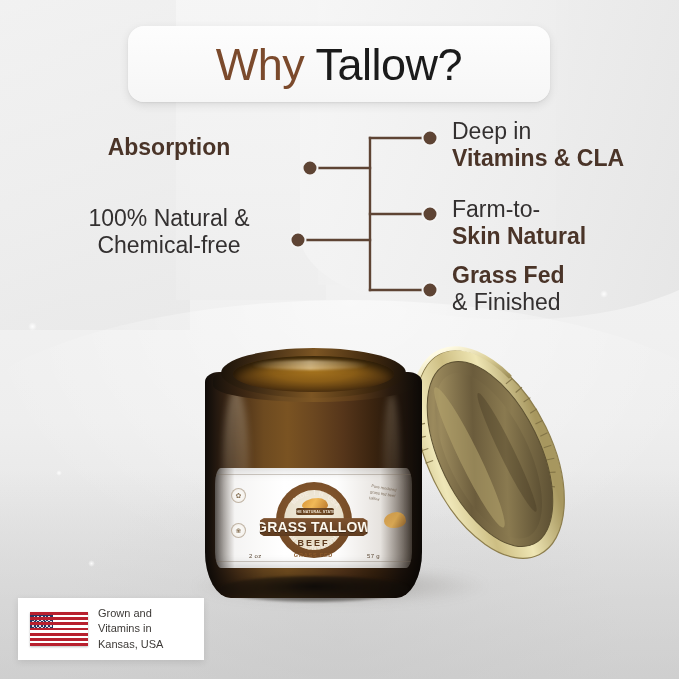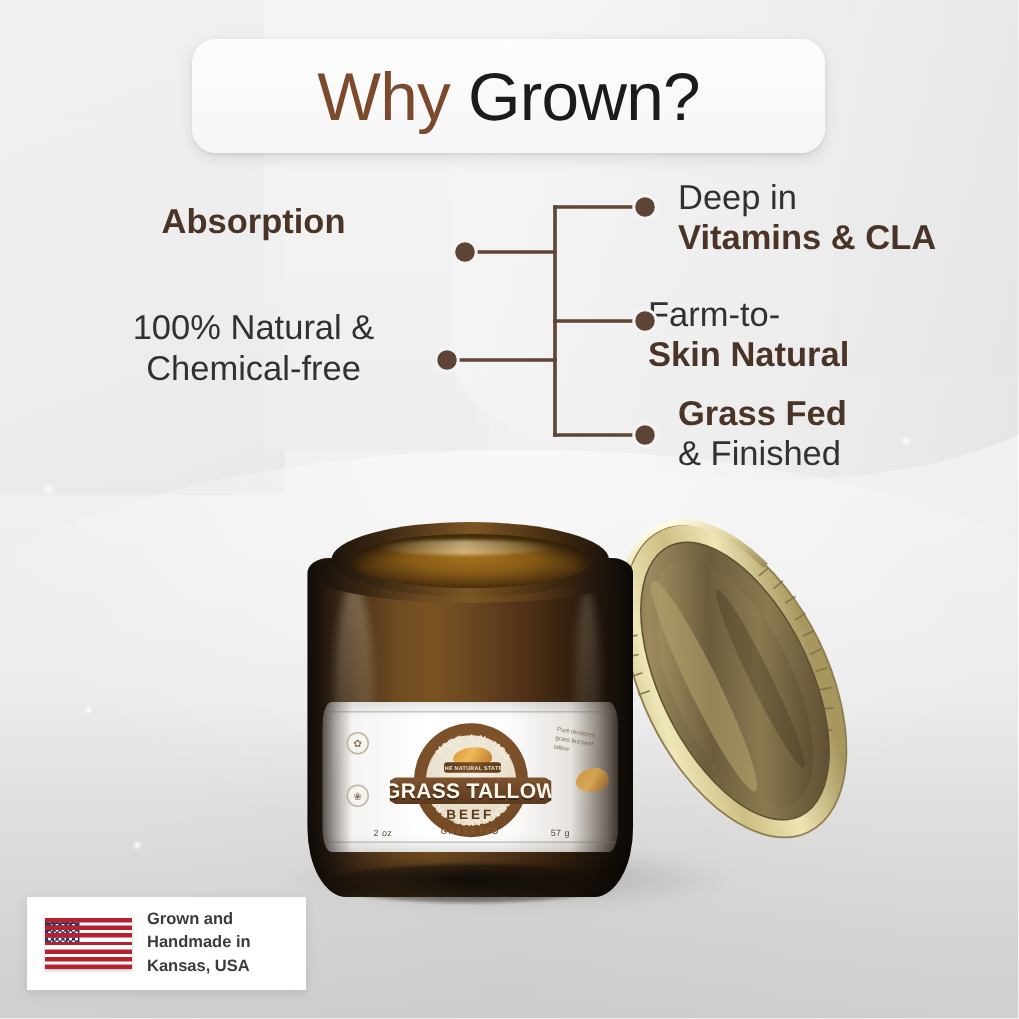--- a/index.html
+++ b/index.html
@@ -57,21 +57,21 @@
   
   .feat{ position:absolute; line-height:1.18; }
   .feat .ln{ display:block; }
   .dark{ color:#333030; }
   .brown{ color:#4a3428; }
 
   #feat-left-1{ left:40px; top:134px; width:258px; text-align:center; font-size:23px; }
   #feat-left-2{ left:40px; top:205px; width:258px; text-align:center; font-size:23px; }
 
   #feat-right-1{ left:452px; top:118px; width:210px; font-size:23px; }
-  #feat-right-2{ left:432px; top:196px; width:210px; font-size:23px; }
+  #feat-right-2{ left:452px; top:196px; width:210px; font-size:23px; }
   #feat-right-3{ left:452px; top:262px; width:210px; font-size:23px; }
 
   
   #connector{ position:absolute; left:290px; top:128px; width:160px; height:175px; }
 
   
   #jar-group{ position:absolute; left:180px; top:330px; width:400px; height:290px; }
 
   #jar{ position:absolute; left:25px; top:18px; width:217px; height:250px; }
 
@@ -228,42 +228,42 @@
     background:#ffffff;
     box-shadow:0 2px 7px rgba(0,0,0,.10);
     display:flex; align-items:center; gap:10px; padding:0 12px;
   }
   #flag{ position:relative; width:58px; height:34px; flex:0 0 auto;
          box-shadow:0 1px 2px rgba(0,0,0,.25); overflow:hidden; background:#fff; }
   .stripe{ position:absolute; left:0; width:100%; height:2.62px; background:#b8202e; }
   .canton{ position:absolute; left:0; top:0; width:23.2px; height:18.3px;
            background:#2a3560; }
   .star{ position:absolute; width:1.5px; height:1.5px; background:#fff; border-radius:50%; }
-  #flag-text{ font-size:11px; line-height:1.42; color:#3d3a37;font-weight:bold; }
+  #flag-text{ font-size:11px; line-height:1.42; color:#3d3a37; }
   #flag-text span{ display:block; }
 </style>
 </head>
 <body>
 
 <div id="stage">
 
   <div class="bg-panel bg-p1"></div>
   <div class="bg-panel bg-p2"></div>
   <div class="bg-panel bg-p3"></div>
   <div class="bg-panel bg-p4"></div>
   <div class="bg-panel bg-cyl"></div>
   <div class="bg-panel bg-sweep"></div>
   <div class="bg-panel bg-floor"></div>
   <div class="sparkle" style="left:28px;top:322px;width:9px;height:9px;"></div>
   <div class="sparkle" style="left:88px;top:560px;width:7px;height:7px;"></div>
   <div class="sparkle" style="left:600px;top:290px;width:8px;height:8px;"></div>
   <div class="sparkle" style="left:56px;top:470px;width:6px;height:6px;"></div>
 
   <div id="title-pill">
-    <div class="t"><span class="t-brown">Why </span><span class="t-dark">Grown?</span></div>
+    <div class="t"><span class="t-brown">Why </span><span class="t-dark">Tallow?</span></div>
   </div>
 
   <div class="feat" id="feat-left-1">
     <span class="ln brown" style="font-weight:600">Absorption</span>
   </div>
 
   <div class="feat" id="feat-left-2">
     <span class="ln dark">100% Natural &amp;</span>
     <span class="ln dark">Chemical-free</span>
   </div>
@@ -493,18 +493,18 @@
     <div class="stripe" style="top: 0px; height: 2.61538px;"></div>
         <div class="stripe" style="top: 5.23077px; height: 2.61538px;"></div>
         <div class="stripe" style="top: 10.4615px; height: 2.61538px;"></div>
         <div class="stripe" style="top: 15.6923px; height: 2.61538px;"></div>
         <div class="stripe" style="top: 20.9231px; height: 2.61538px;"></div>
         <div class="stripe" style="top: 26.1538px; height: 2.61538px;"></div>
         <div class="stripe" style="top: 31.3846px; height: 2.61538px;"></div>
       </div>
     <div id="flag-text">
       <span>Grown and</span>
-      <span>Handmade in</span>
+      <span>Vitamins in</span>
       <span>Kansas, USA</span>
     </div>
   </div>
 
 </div>
 
 </body></html>

